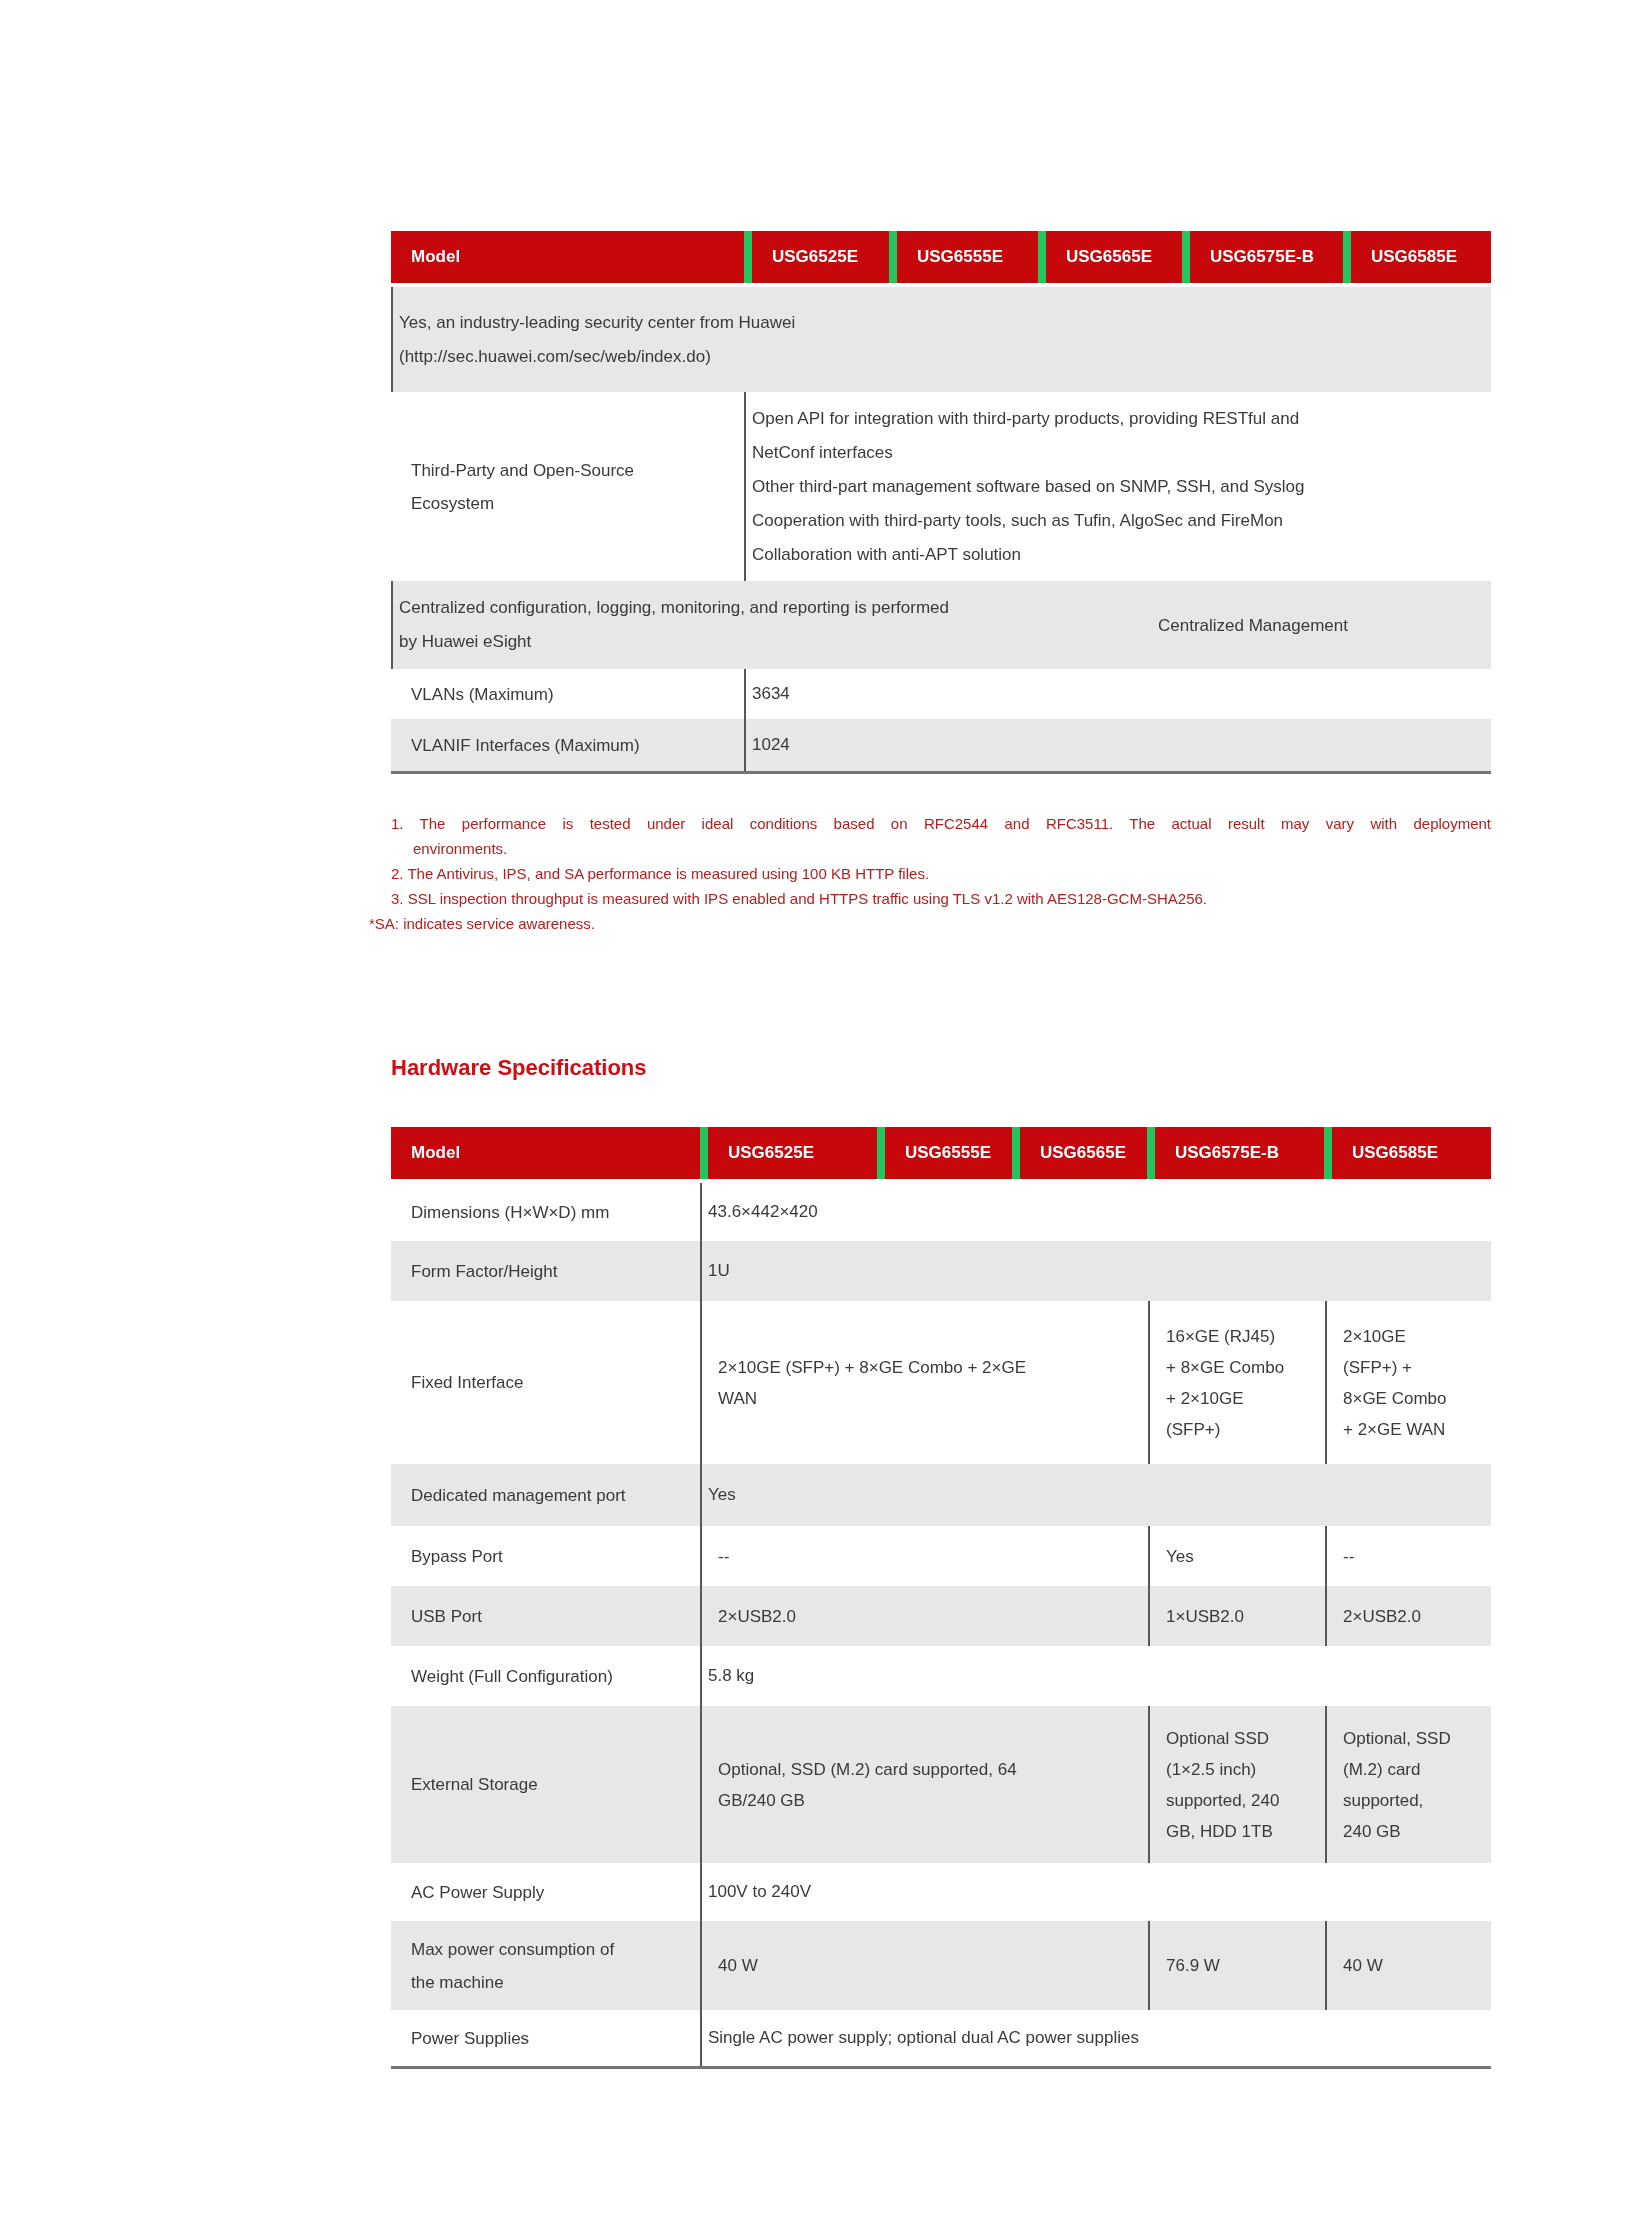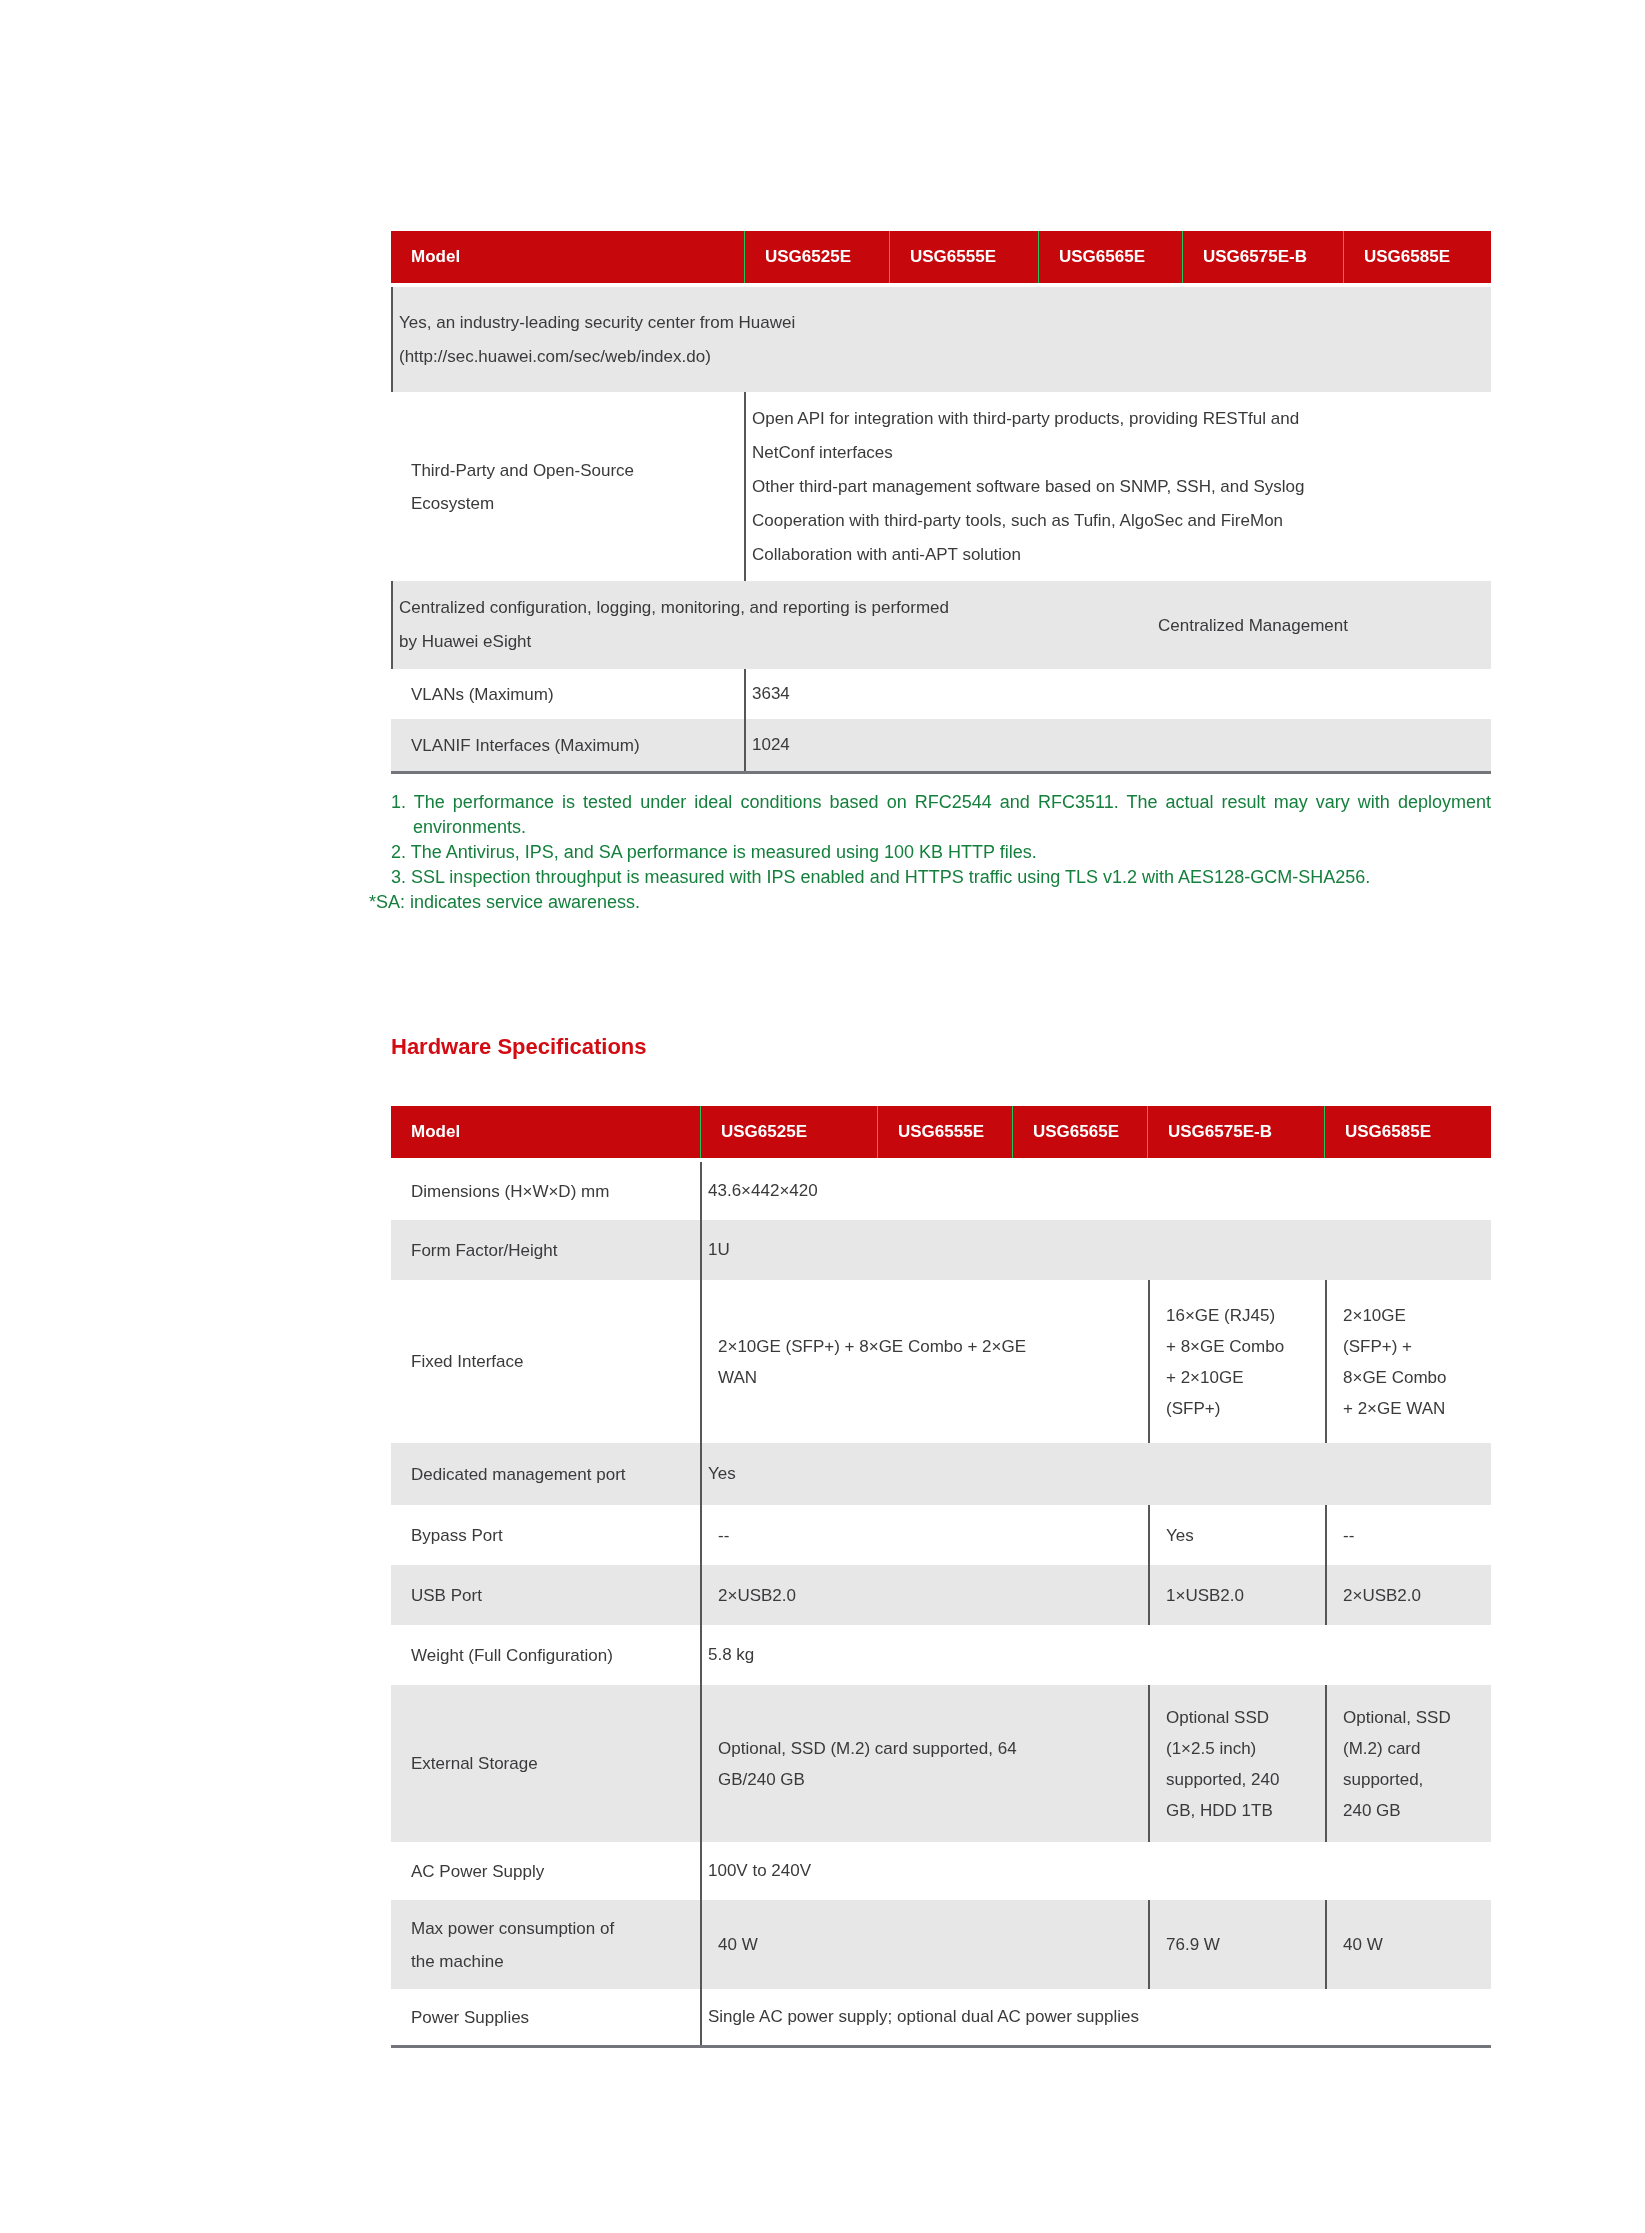--- a/index.html
+++ b/index.html
@@ -13,21 +13,21 @@
   .content{position:absolute;left:391px;top:231px;width:1100px;}
 
   
   .tbl{width:1100px;border-bottom:3px solid #74757a;font-size:17px;color:#3a3a3c;}
   .thead{display:flex;height:52px;margin-bottom:4px;}
   .th{
     background:var(--red,#c6070c);color:#ffffff;font-weight:bold;
     display:flex;align-items:center;box-sizing:border-box;
     padding-left:20px;
   }
-  .th + .th{border-left:1px solid #22c55e;}
+  .th + .th{border-left:8px solid #22c55e;}
   .tr{display:flex;box-sizing:border-box;}
   .tr.gray{background:var(--gray,#e7e7e8);}
   .cell{
     box-sizing:border-box;display:flex;align-items:center;
     white-space:pre-line;line-height:34px;
   }
   .td-label{padding:8px 28px 8px 20px;line-height:33px;}
   .td-val{border-left:2px solid #56575b;padding:8px 24px 8px 6px;flex:1;}
   .td-seg{border-left:2px solid #56575b;padding:8px 14px 8px 16px;line-height:31px;}
 
@@ -44,21 +44,21 @@
   .t2 .th-c0{width:177px;}
   .t2 .th-c1{width:135px;}
   .t2 .th-c2{width:135px;}
   .t2 .th-c3{width:177px;}
   .t2 .th-c4{flex:1;}
   .t2 .seg1{width:448px;}
   .t2 .seg2{width:177px;}
   .t2 .seg3{flex:1;}
 
   
-  .footnotes{margin-top:16px;width:1100px;font-size:18px;line-height:25px;color:#15803d;}
+  .footnotes{margin-top:37px;width:1100px;font-size:15px;line-height:25px;color:#b91c1c;}
   .fn-item{padding-left:22px;text-indent:-22px;text-align:justify;}
   .fn-item1{padding-left:22px;text-indent:0;}
   .fn-item1 .l1{display:block;margin-left:-22px;text-align:justify;text-align-last:justify;}
   .fn-note{padding-left:0;}
 
   
   .section-title{
     margin-top:119px;margin-bottom:46px;
     color:var(--red2,#d30b12);font-size:22px;font-weight:bold;line-height:26px;
   }

